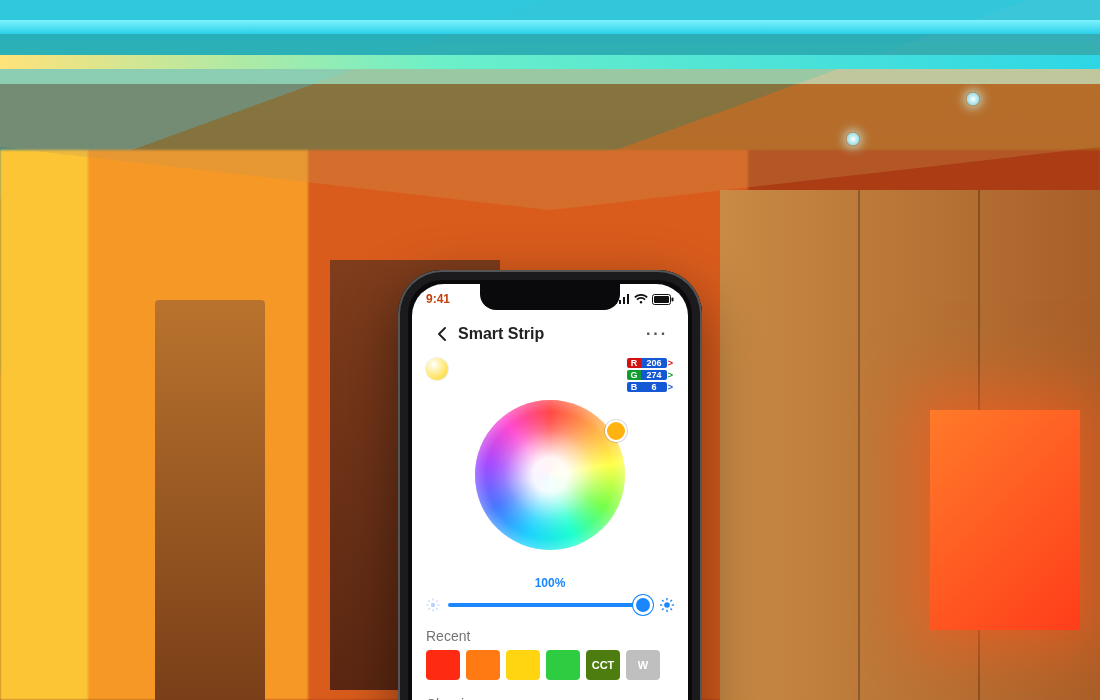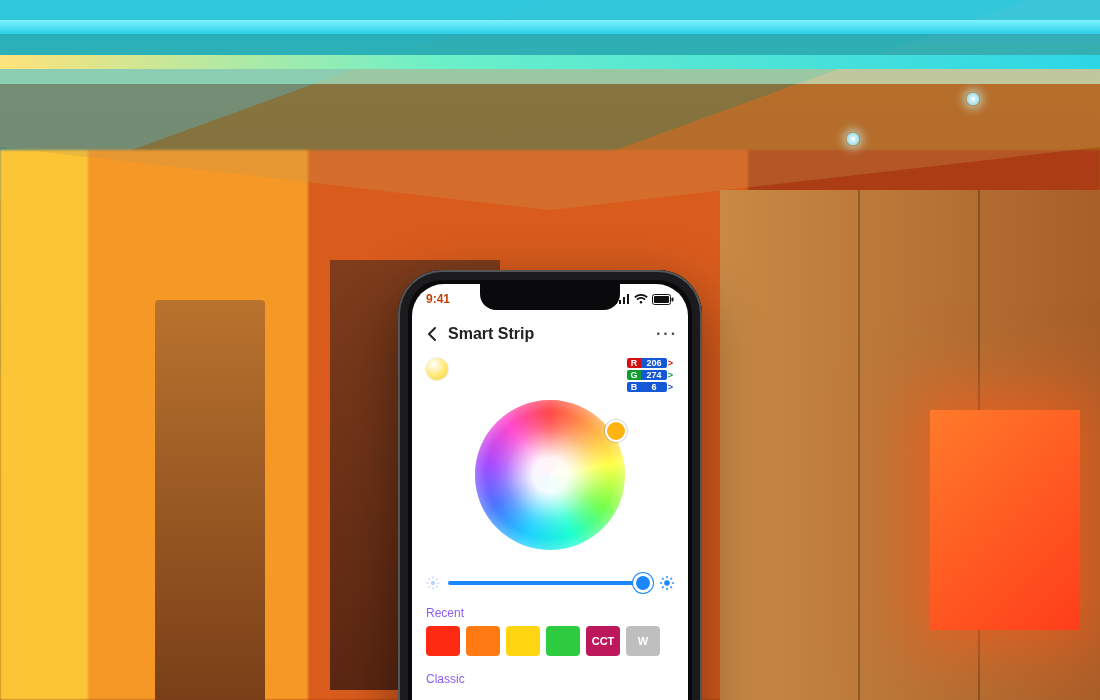--- a/index.html
+++ b/index.html
@@ -31,21 +31,21 @@
 
   
   .phone{position:absolute;left:50%;top:270px;transform:translateX(-50%);
     width:304px;height:640px;border-radius:44px;background:#0a0a0c;
     box-shadow:0 20px 60px rgba(0,0,0,.45), inset 0 0 0 2px #555, inset 0 0 0 10px #1b1b1e;}
   .screen{position:absolute;left:14px;right:14px;top:14px;bottom:14px;border-radius:32px;background:#fff;overflow:hidden;}
   .notch{position:absolute;top:0;left:50%;transform:translateX(-50%);width:140px;height:26px;background:#0a0a0c;border-radius:0 0 16px 16px;z-index:5;}
   .statusbar{display:flex;justify-content:space-between;align-items:center;height:30px;padding:0 14px;font-size:12px;font-weight:600;color:#c2410c;}
   .sb-right{display:flex;gap:4px;align-items:center;}
   .sb-right svg{display:block;}
-  .appbar{display:flex;align-items:center;height:40px;padding:0 10px;}
+  .appbar{display:flex;align-items:center;height:40px;padding:0 20px;}
   .back{width:22px;height:22px;display:flex;align-items:center;justify-content:center;}
   .title{font-size:16px;font-weight:600;color:#222;margin-left:4px;}
   .more{margin-left:auto;letter-spacing:2px;color:#555;font-weight:700;}
   .content{padding:4px 14px 0;}
   .toprow{display:flex;align-items:flex-start;}
   .bulb{width:22px;height:22px;border-radius:50%;background:radial-gradient(circle at 35% 30%,#fff,#ffe874 55%,#f8cf2c);box-shadow:0 0 0 1px #eee;}
   .rgbbox{margin-left:auto;display:flex;flex-direction:column;gap:2px;font-size:9px;font-weight:700;color:#fff;}
   .rgbrow{display:flex;}
   .rgblab{width:14px;text-align:center;border-radius:2px 0 0 2px;}
   .rgbval{width:26px;background:#1558d6;text-align:center;border-radius:0 2px 2px 0;}
@@ -57,21 +57,21 @@
   .wheel::after{content:"";position:absolute;inset:0;border-radius:50%;
     background:radial-gradient(circle,rgba(255,255,255,.95) 0 16%,rgba(255,255,255,.3) 42%,transparent 60%);}
   .picker{position:absolute;width:18px;height:18px;border-radius:50%;background:#ffb311;border:2px solid #fff;box-shadow:0 0 0 1px rgba(0,0,0,.15);top:20px;right:-2px;}
   .sliderblock{margin-top:26px;text-align:center;}
   .pct{color:#1a87ff;font-size:12px;font-weight:600;margin-bottom:8px;}
   .sliderrow{display:flex;align-items:center;gap:8px;}
   .sunicon{width:14px;height:14px;}
   .slider{flex:1;height:4px;background:#1a87ff;border-radius:2px;position:relative;}
   .thumb{position:absolute;right:-1px;top:50%;transform:translate(0,-50%);width:14px;height:14px;border-radius:50%;background:#1a87ff;border:3px solid #fff;box-shadow:0 0 0 1px #1a87ff;}
   .section{margin-top:16px;}
-  .seclab{font-size:12px;color:#8b5cf6;margin-bottom:6px;}
+  .seclab{font-size:14px;color:#737373;margin-bottom:6px;}
   .swatches{display:flex;gap:6px;}
   .sw{width:34px;height:30px;border-radius:4px;}
   .sw.txt{display:flex;align-items:center;justify-content:center;color:#fff;font-size:11px;font-weight:700;}
 </style>
 </head>
 <body>
 
 <div class="scene">
   <div class="wall"></div>
   <div class="ceiling"></div>
@@ -139,20 +139,21 @@
           </div>
         </div>
 
         <div class="wheelwrap">
           <div class="wheel">
             <div class="picker"></div>
           </div>
         </div>
 
         <div class="sliderblock">
+          <div class="pct">100%</div>
           <div class="sliderrow">
             <svg class="sunicon" viewBox="0 0 14 14">
                 <circle cx="7" cy="7" r="2.2" fill="#bcd3ff"></circle>
                 <g stroke="#bcd3ff" stroke-width="1.2">
                   <line x1="7" y1="0.5" x2="7" y2="2.5"></line>
                   <line x1="7" y1="11.5" x2="7" y2="13.5"></line>
                   <line x1="0.5" y1="7" x2="2.5" y2="7"></line>
                   <line x1="11.5" y1="7" x2="13.5" y2="7"></line>
                   <line x1="2.4" y1="2.4" x2="3.8" y2="3.8"></line>
                   <line x1="10.2" y1="10.2" x2="11.6" y2="11.6"></line>
@@ -179,21 +180,21 @@
           </div>
         </div>
 
         <div class="section">
           <div class="seclab">Recent</div>
           <div class="swatches" id="recent-sw">
               <div class="sw" style="background: rgb(255, 42, 18);"></div>
               <div class="sw" style="background: rgb(255, 122, 18);"></div>
               <div class="sw" style="background: rgb(255, 213, 18);"></div>
               <div class="sw" style="background: rgb(46, 204, 64);"></div>
-              <div class="sw txt" style="background: #be185d;">CCT</div>
+              <div class="sw txt" style="background: #4d7c0f;">CCT</div>
               <div class="sw txt" style="background: rgb(191, 191, 191);">W</div>
             </div>
         </div>
 
         <div class="section">
           <div class="seclab">Classic</div>
 
         </div>
       </div>
     </div>

